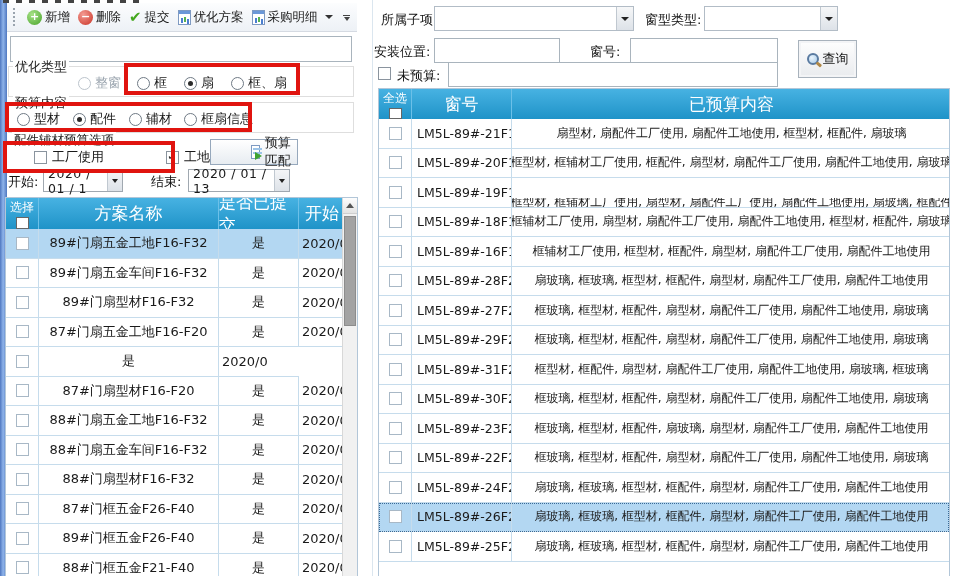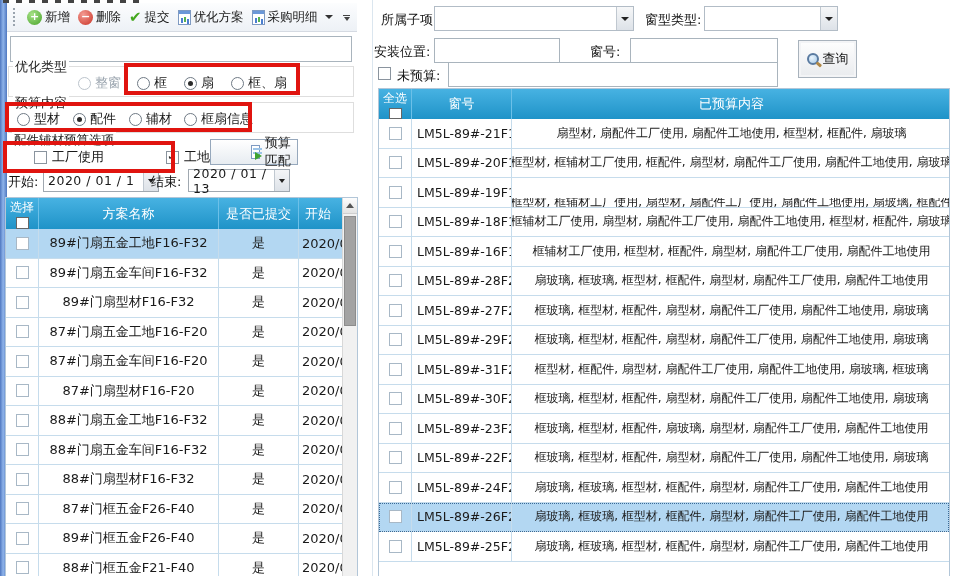--- a/index.html
+++ b/index.html
@@ -54,21 +54,21 @@
   .icon-match::after { content:""; position:absolute; right:-3px; bottom:-2px; width:0; height:0; border-top:4px solid transparent; border-bottom:4px solid transparent; border-left:7px solid #3fa332; }
 
   .dlabel { font-size:13px; color:#111; }
   .dpick { background:#fff; border:1px solid #a0a8b0; display:flex; align-items:center; }
   .dpick .val { flex:1; padding-left:4px; font-size:12.5px; letter-spacing:0.5px; }
   .dpick .db { width:15px; align-self:stretch; background:linear-gradient(#f4f5f7,#dde2e8); border-left:1px solid #c0c8d0; display:flex; align-items:center; justify-content:center; }
   .dpick .db b { width:0; height:0; border-left:3.5px solid transparent; border-right:3.5px solid transparent; border-top:4px solid #222; }
 
   
   .thead-blue { background:linear-gradient(#47b2e2,#1f93c8); color:#fff; }
-  .hcell { display:flex; align-items:center; justify-content:center; border-right:1px solid #6cc0e8; font-size:13px; overflow:hidden; }
+  .hcell { display:flex; align-items:center; justify-content:center; border-right:1px solid #6cc0e8; font-size:17px; overflow:hidden; }
   .hcell.stack { flex-direction:column; justify-content:flex-start; padding-top:1px; gap:1px; font-size:12px; }
   .hcheck { width:13px; height:13px; background:#fff; border:1px solid #666; }
 
   .ltable { left:5px; top:197px; width:353px; height:379px; border:1px solid #b2c6d8; border-bottom:none; background:#e5e5e5; overflow:hidden; }
   .lhead { display:grid; grid-template-columns:33px 180px 80px 45px; height:31px; width:338px; }
   .lrow { display:grid; grid-template-columns:33px 180px 80px 45px; height:29.5px; width:338px; background:#fff; }
   .lrow.sel { background:#b3d7f2; }
   .cell { display:flex; align-items:center; justify-content:center; border-right:1px solid #c6dcec; border-bottom:1px solid #c6dcec; font-size:13px; overflow:hidden; white-space:nowrap; }
   .cell.left { justify-content:flex-start; padding-left:3px; }
   .rowcheck { width:13px; height:13px; border:1px solid #a8b8c6; background:#fff; }
@@ -193,21 +193,21 @@
 </div>
 <div class="abs red-box" style="left:3px;top:141px;width:172px;height:32px;"></div>
 
 <div class="abs match-btn">
   <span class="icon-match"></span>
   <span>预算匹配</span>
 </div>
 
 
 <div class="abs dlabel" style="left:8px;top:173px;">开始:</div>
-<div class="abs dpick" style="left:43px;top:169px;width:116px;height:23px;">
+<div class="abs dpick" style="left:43px;top:169px;width:80px;height:23px;">
   <span class="val">2020 / 01 / 1</span>
   <span class="db">
       <b></b>
     </span>
 </div>
 <div class="abs dlabel" style="left:151px;top:173px;">结束:</div>
 <div class="abs dpick" style="left:188px;top:169px;width:102px;height:23px;">
   <span class="val">2020 / 01 / 13</span>
   <span class="db">
       <b></b>
@@ -255,21 +255,20 @@
           <span class="rowcheck"></span>
         </div>
     <div class="cell">87#门扇五金工地F16-F20</div>
     <div class="cell">是</div>
     <div class="cell left" style="border-right:none;">2020/0</div>
   </div>
       <div class="lrow">
     <div class="cell">
           <span class="rowcheck"></span>
         </div>
-    <div class="cell">87#门扇五金车间F16-F20</div>
     <div class="cell">是</div>
     <div class="cell left" style="border-right:none;">2020/0</div>
   </div>
       <div class="lrow">
     <div class="cell">
           <span class="rowcheck"></span>
         </div>
     <div class="cell">87#门扇型材F16-F20</div>
     <div class="cell">是</div>
     <div class="cell left" style="border-right:none;">2020/0</div>

